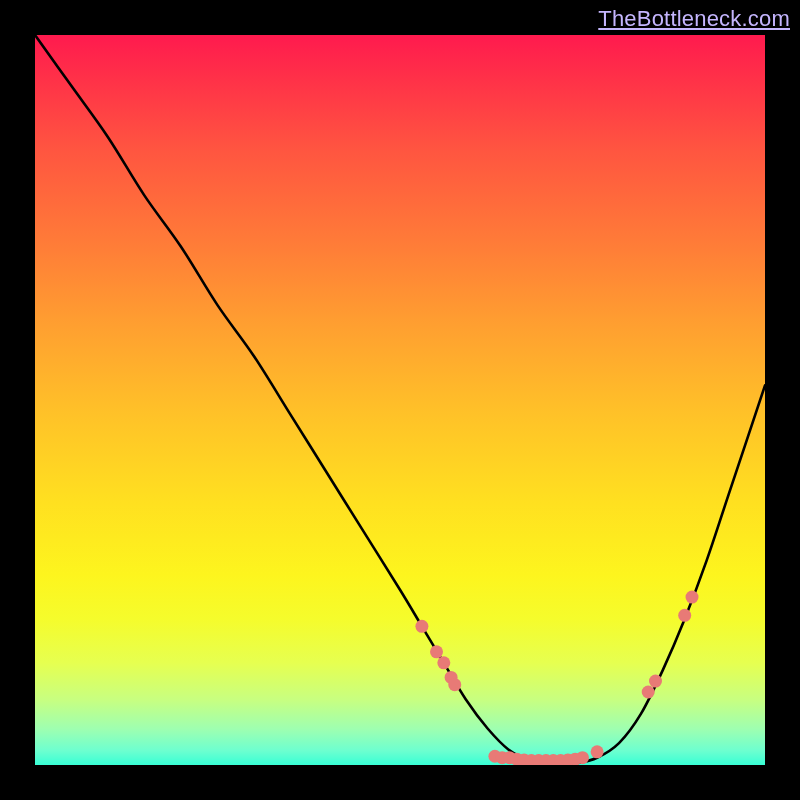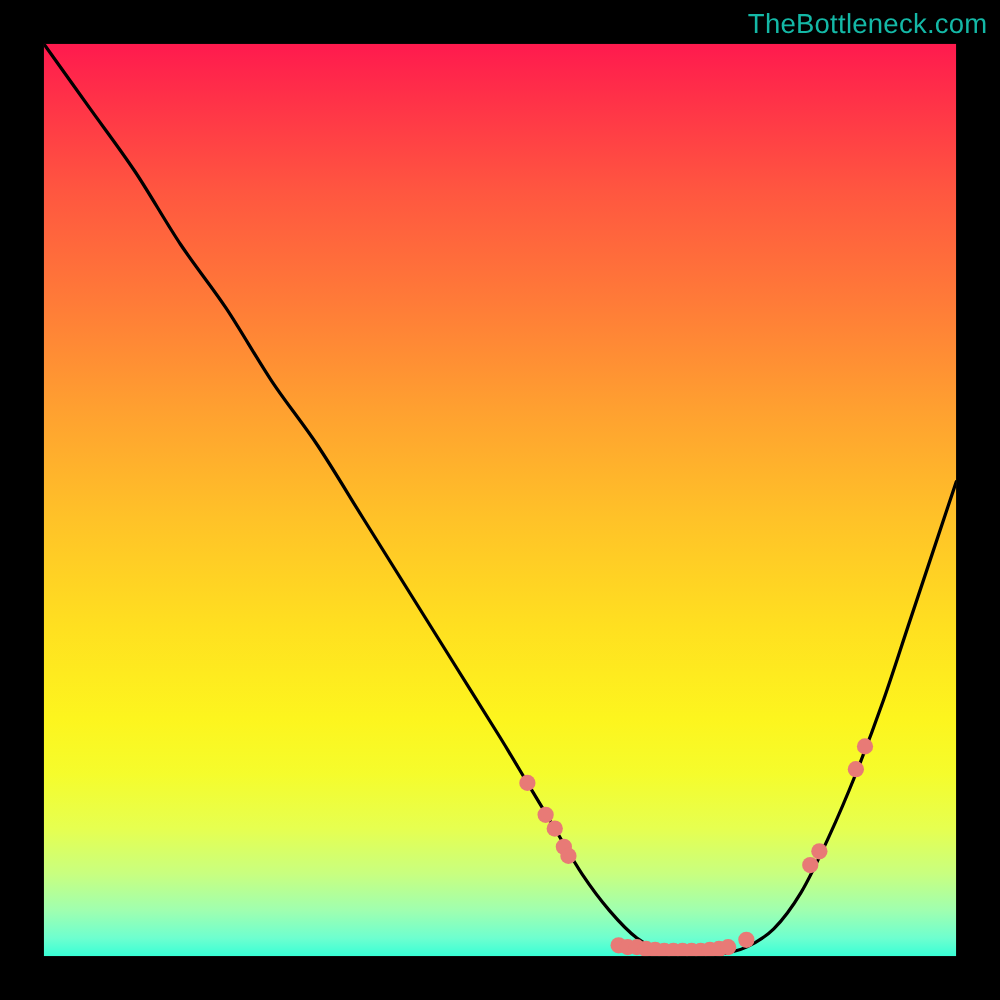--- a/index.html
+++ b/index.html
@@ -45,24 +45,25 @@
       #c8ff80 91%,
       #9fffb0 95%,
       #6effcf 98%,
       #38ffd6 100%
     );
   }
   .watermark {
     position: absolute;
     top: 6px;
     right: 10px;
-    color: #14b8a6;
+    color: #c4b5fd;
     font-size: 22px;
     font-weight: 500;
     letter-spacing: 0.2px;
+    text-decoration: underline;
   }
   .curve-svg {
     position: absolute;
     left: 0;
     top: 0;
     width: 730px;
     height: 730px;
   }
   .curve-path {
     fill: none;

